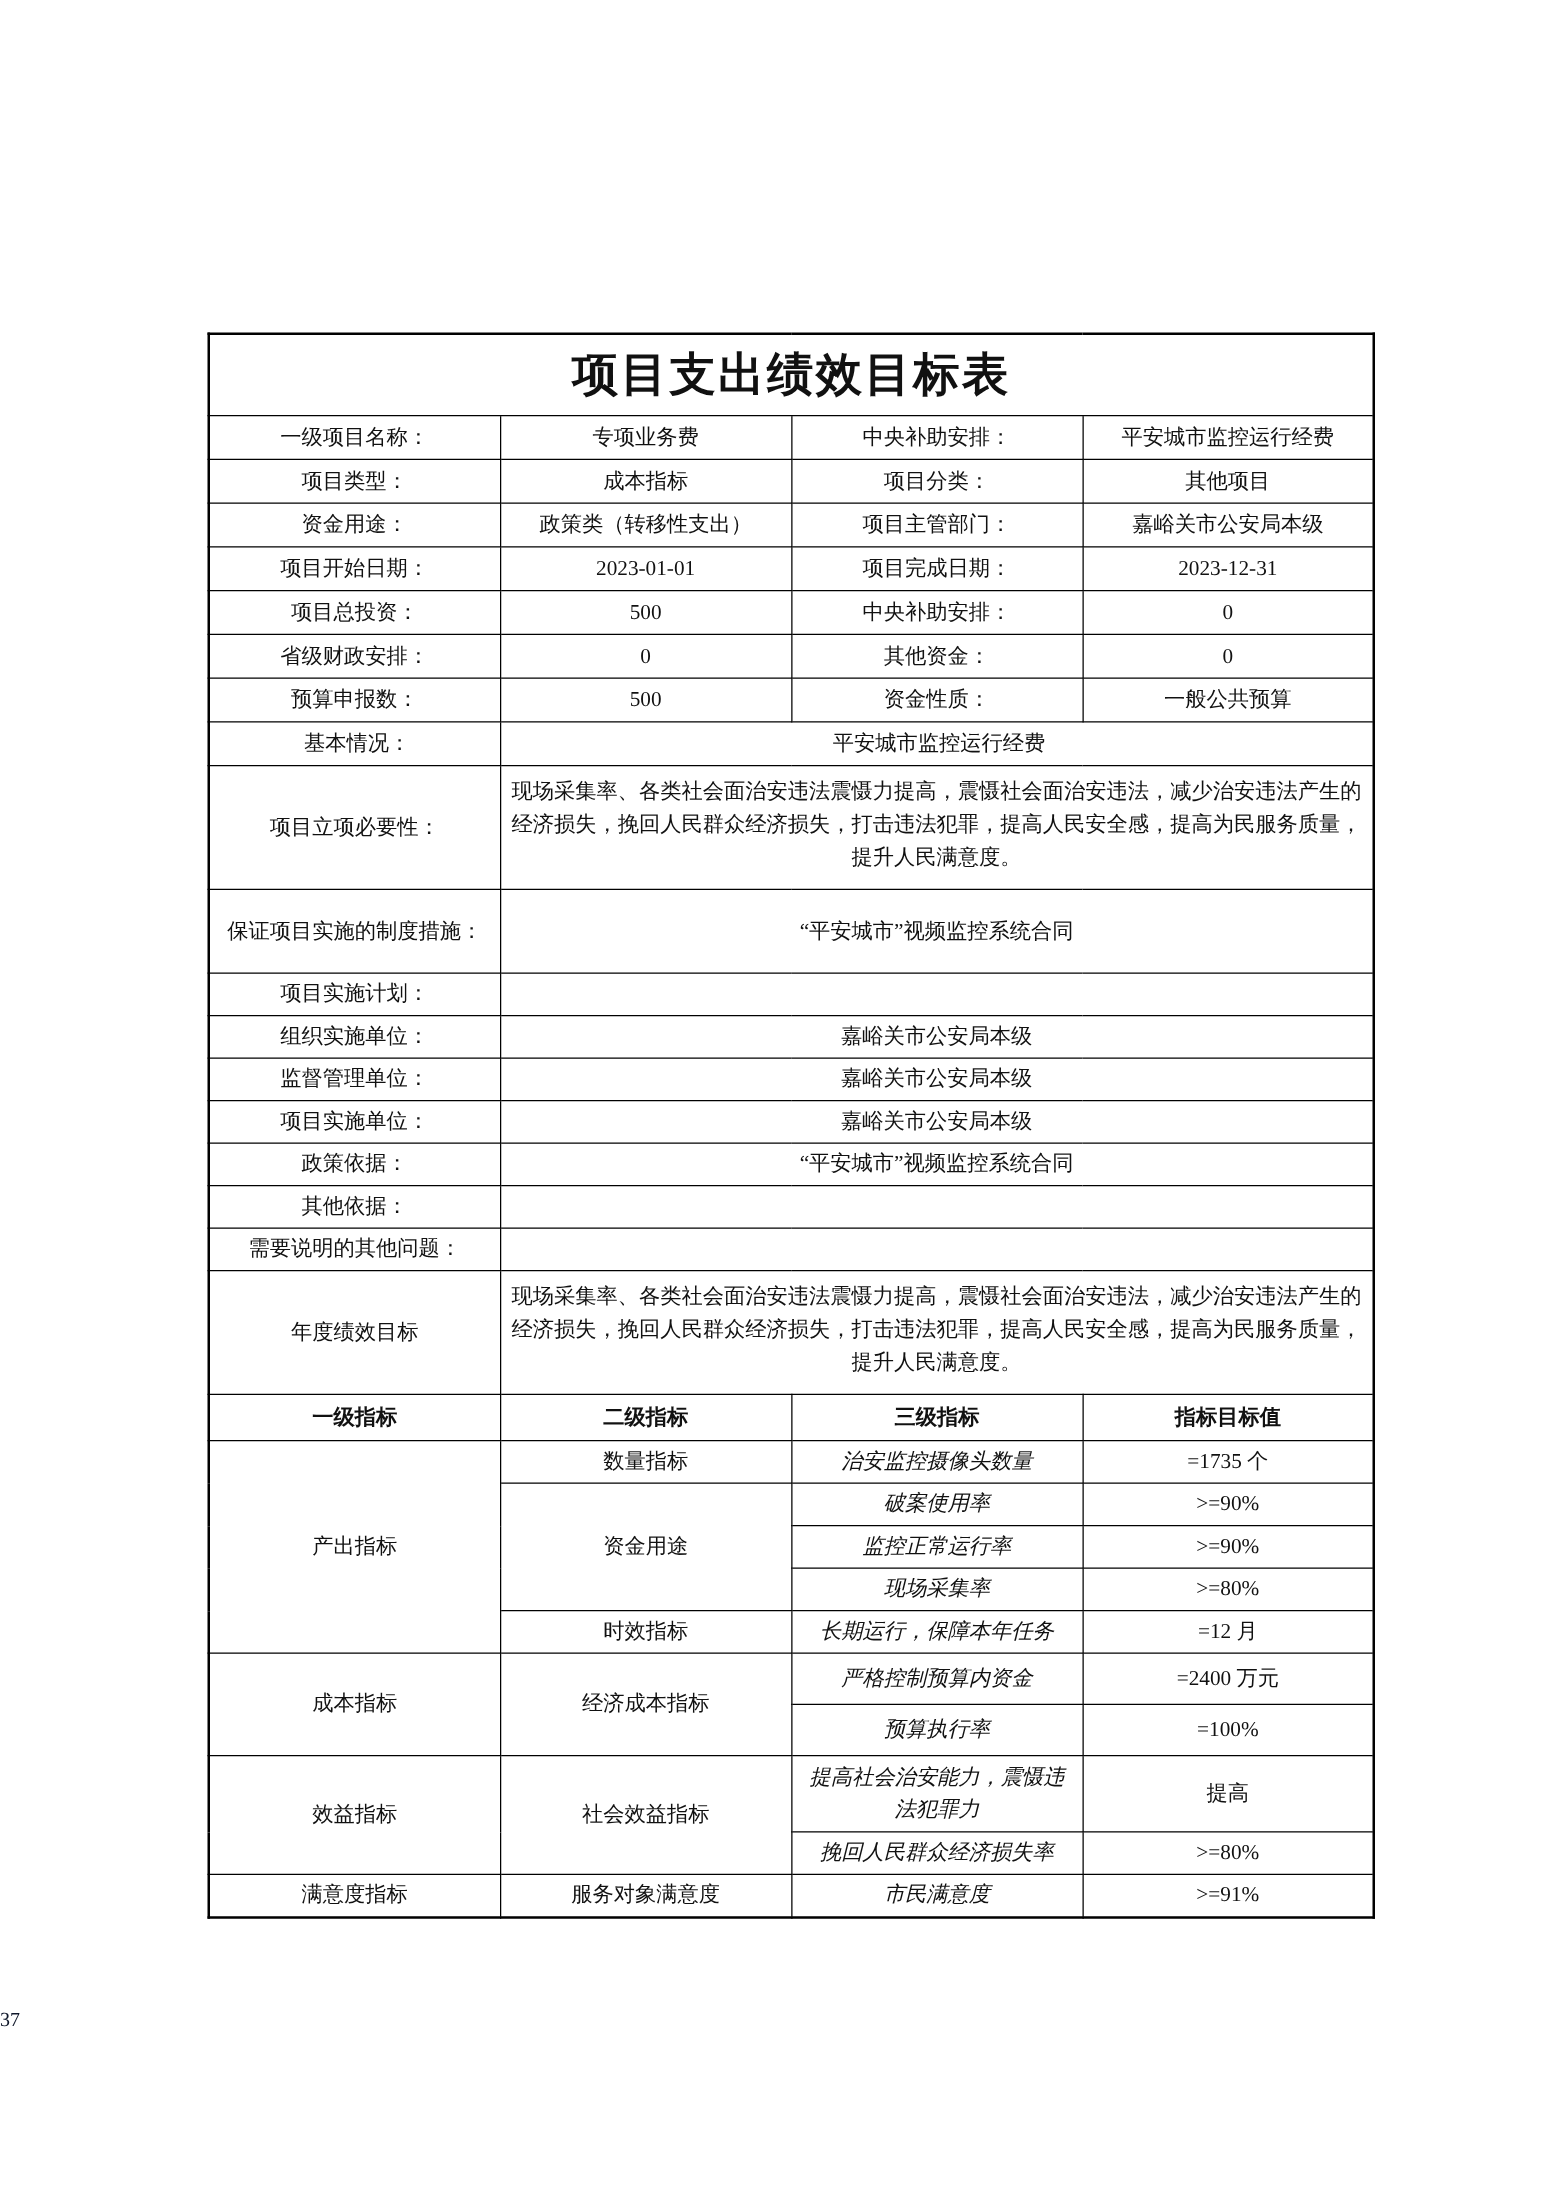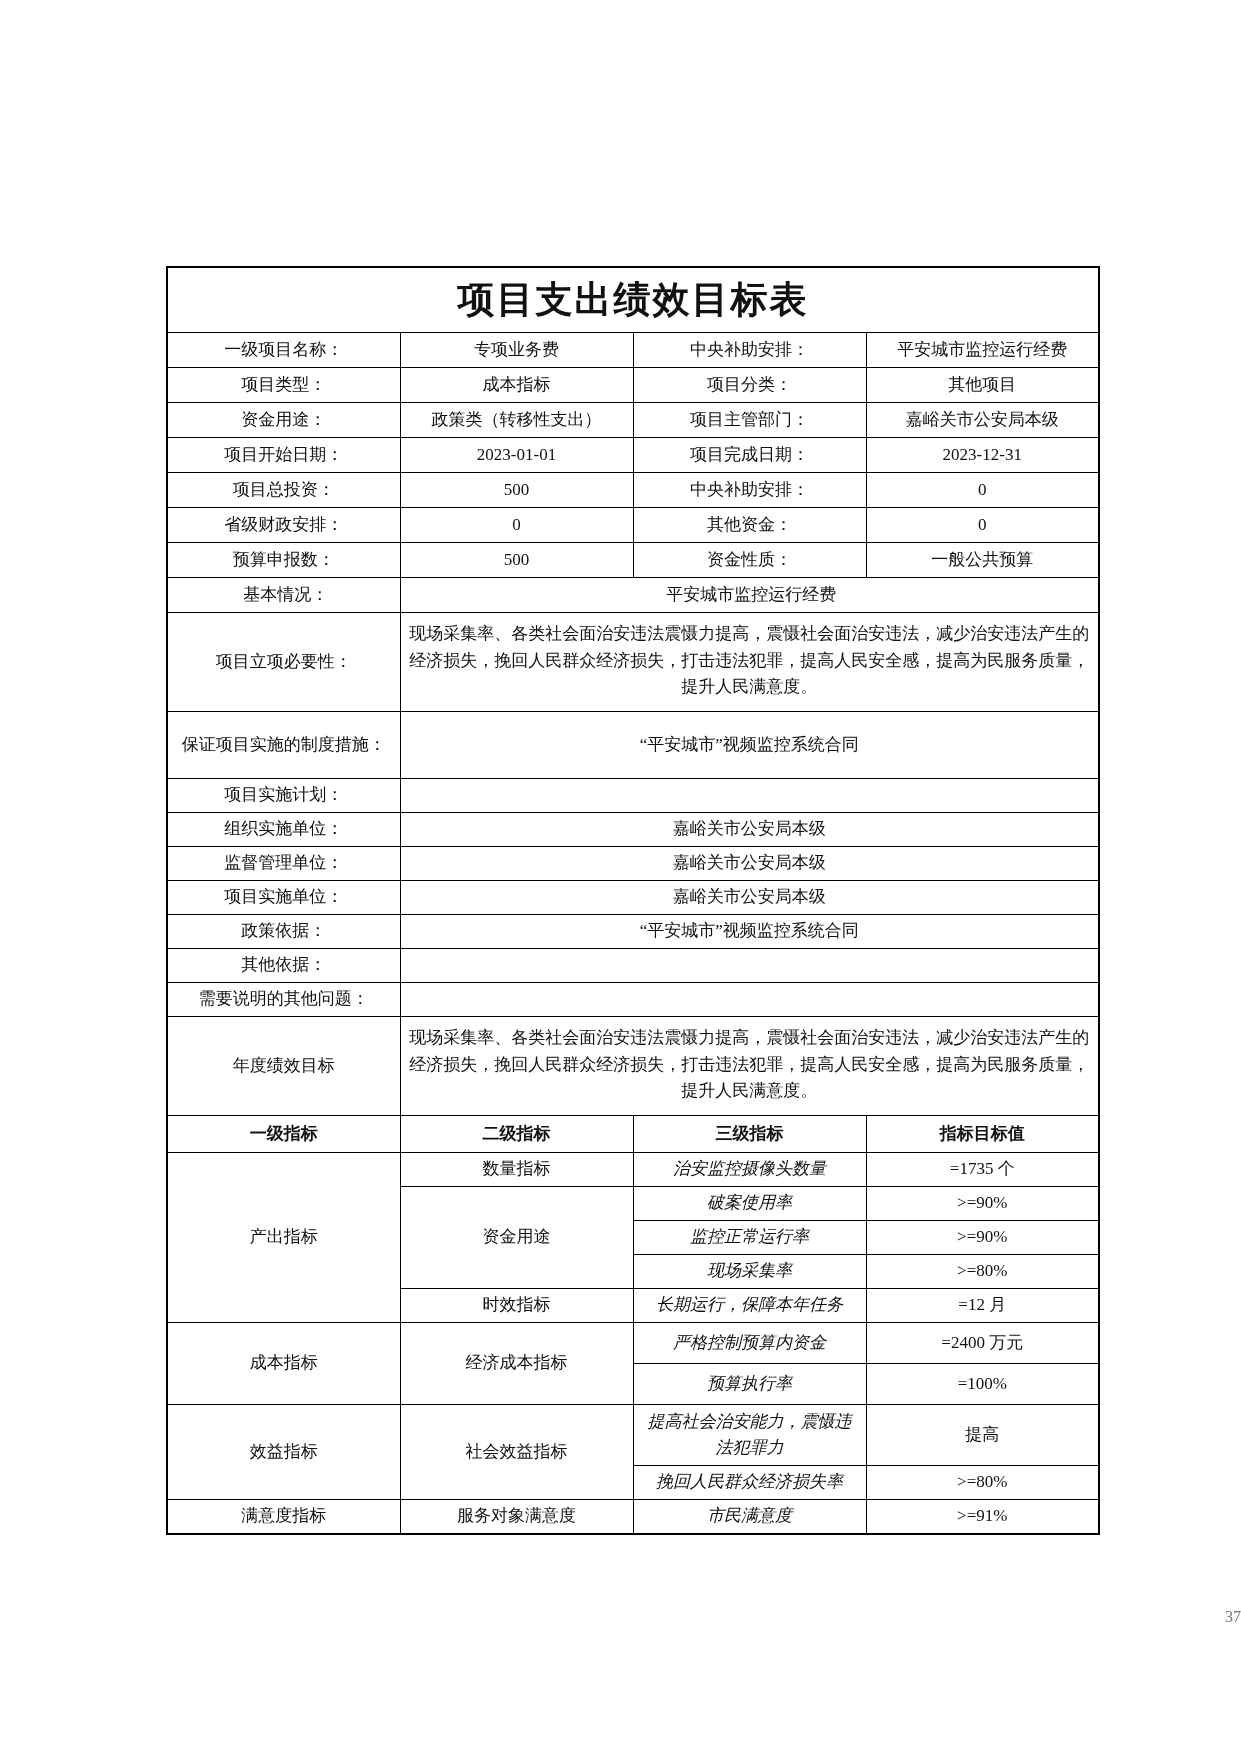--- a/index.html
+++ b/index.html
@@ -52,23 +52,23 @@
     text-align:left;
     padding:4px 12px;
     line-height:31px;
     font-family:Liberation Mono, monospace;
   }
   td.lv3{text-align:left;padding-left:12px;font-style:italic;}
   .page-number{
     position:absolute;
     left:0;right:0;
     top:1608px;
-    text-align:right;
+    text-align:left;
     font-size:16px;
-    color:#737373;
+    color:#0f172a;
   }
 </style>
 </head>
 <body>
 
 <div class="sheet">
 
   <table class="perf">
     <colgroup>
       <col style="width:233px">

